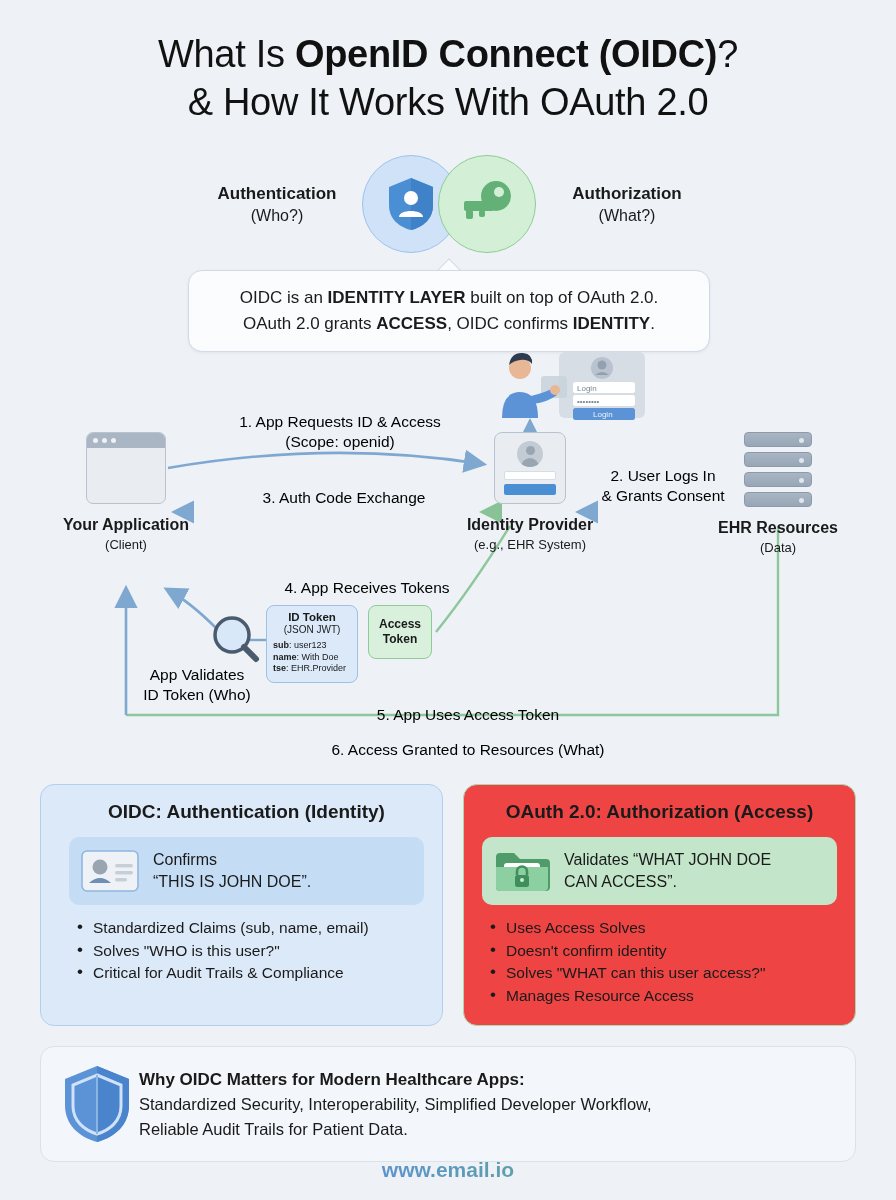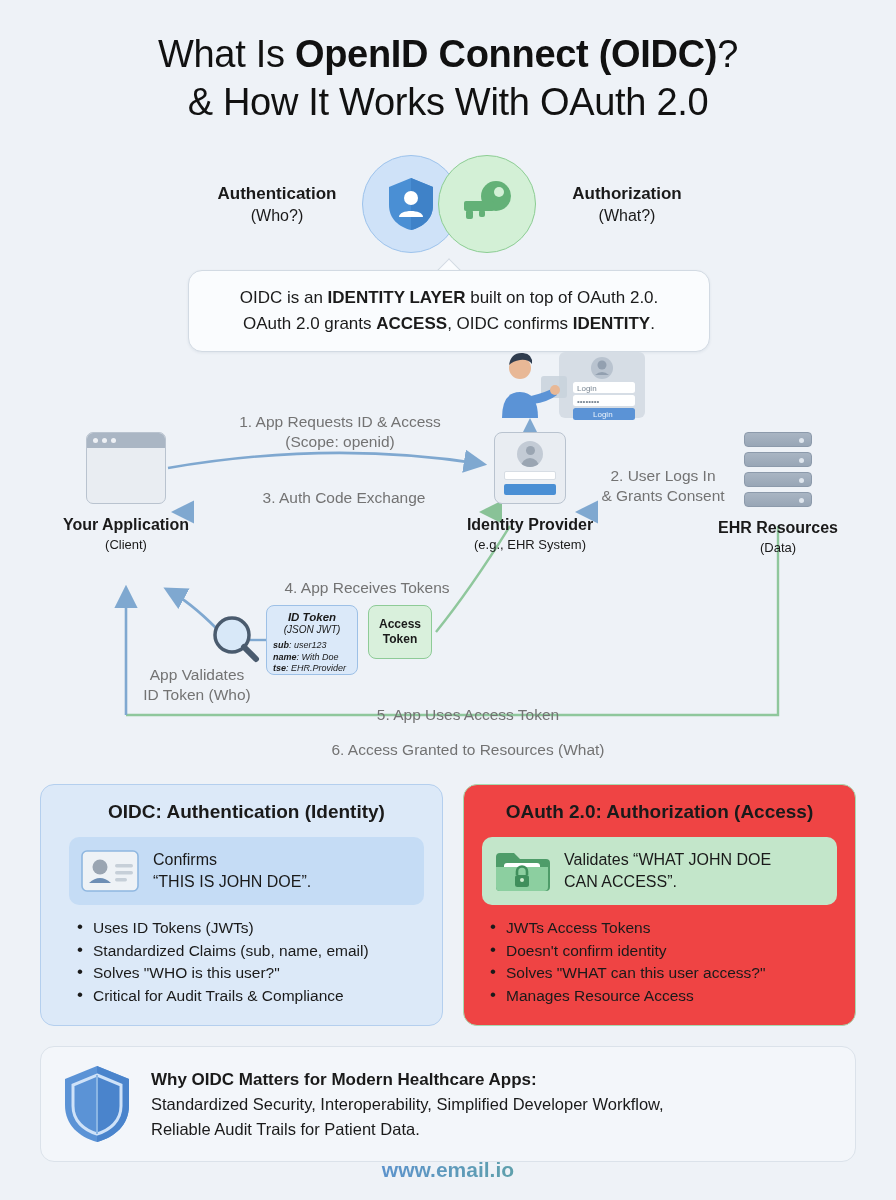--- a/index.html
+++ b/index.html
@@ -76,26 +76,26 @@
   .idp-btn { width: 52px; height: 11px; background: #4a8fd4; border-radius: 2px; }
 
   .servers { display: flex; flex-direction: column; gap: 5px; }
   .server {
     width: 68px; height: 15px; border-radius: 4px;
     background: linear-gradient(180deg,#a9b5c3,#98a6b6);
     position: relative; border: 1px solid #8c9aab;
   }
   .server::after { content:""; position:absolute; right:7px; top:4.5px; width:5px; height:5px; border-radius:50%; background:#dfe6ee; }
 
-  .flow-label { position: absolute; text-align: center; font-size: 15.5px; line-height: 20px; color: #737373; }
+  .flow-label { position: absolute; text-align: center; font-size: 15.5px; line-height: 20px; color: #000000; }
 
   .token-box { position: absolute; border-radius: 8px; }
   .token-id {
-    left: 266px; top: 265px; width: 92px; height: 70px;
-    background: #dbe9f9; border: 1.5px solid #9dc0e6; padding: 5px 6px 0 6px; font-style: italic;
+    left: 266px; top: 265px; width: 92px; height: 78px;
+    background: #dbe9f9; border: 1.5px solid #9dc0e6; padding: 5px 6px 0 6px;
   }
   .token-id .t-title { font-size: 11.5px; font-weight: bold; text-align: center; line-height: 13px; }
   .token-id .t-sub { font-size: 10px; text-align: center; line-height: 12px; }
   .token-id .t-claims { font-size: 9px; line-height: 11.5px; margin-top: 4px; }
   .token-id .t-claims b { font-weight: bold; }
   .token-acc {
     left: 368px; top: 265px; width: 64px; height: 54px;
     background: #d9f0dc; border: 1.5px solid #8ecb97;
     display: flex; align-items: center; justify-content: center;
   }
@@ -112,21 +112,21 @@
   .panel.green .panel-hi { background: #c3e6ca; }
   .panel-hi-text { font-size: 16px; line-height: 22px; }
   .panel ul { list-style: none; padding-left: 6px; }
   .panel li { font-size: 15.5px; line-height: 22.5px; position: relative; padding-left: 18px; }
   .panel li::before { content: "•"; position: absolute; left: 2px; top: -1px; font-size: 17px; }
 
   
   .why {
     position: absolute; top: 1046px; left: 40px; width: 816px;
     background: #f3f6fa; border: 1px solid #dbe2ea; border-radius: 14px;
-    padding: 16px 20px; display: flex; align-items: center; gap: 18px;
+    padding: 16px 20px; display: flex; align-items: center; gap: 6px;
   }
   .why-text .why-title { font-size: 17px; font-weight: bold; line-height: 25px; }
   .why-text .why-body { font-size: 16.5px; line-height: 25px; }
 
   
   .footer {
     position: absolute; top: 1158px; left: 0; width: 896px; text-align: center;
     font-size: 21px; font-weight: bold;
     background: linear-gradient(90deg,#5b8fd6 0%,#5b8fd6 38%,#63b17f 78%,#6cbf86 100%);
     -webkit-background-clip: text; background-clip: text; color: transparent;
@@ -327,21 +327,20 @@
           <rect x="34" y="14" width="18" height="3.4" rx="1.7" fill="#c6cfd8"></rect>
           <rect x="34" y="21" width="18" height="3.4" rx="1.7" fill="#c6cfd8"></rect>
           <rect x="34" y="28" width="12" height="3.4" rx="1.7" fill="#c6cfd8"></rect>
         </svg>
         <div class="panel-hi-text">
           <div>Confirms</div>
           <div>“THIS IS JOHN DOE”.</div>
         </div>
       </div>
       <ul>
-        <li>Uses ID Tokens (JWTs)</li>
         <li>Standardized Claims (sub, name, email)</li>
         <li>Solves "WHO is this user?"</li>
         <li>Critical for Audit Trails &amp; Compliance</li>
       </ul>
     </div>
 
     <div class="panel green">
       <div class="panel-title">OAuth 2.0: Authorization (Access)</div>
       <div class="panel-hi">
         <svg width="56" height="44" viewBox="0 0 56 44">
@@ -351,21 +350,21 @@
           <rect x="21" y="26" width="14" height="12" rx="2.5" fill="#3f8f5c"></rect>
           <path d="M23 26 v-3.5 a5 5 0 0 1 10 0 V26" fill="none" stroke="#3f8f5c" stroke-width="2.6"></path>
           <circle cx="28" cy="31" r="2" fill="#cfeccf"></circle>
         </svg>
         <div class="panel-hi-text">
           <div>Validates “WHAT JOHN DOE</div>
           <div>CAN ACCESS”.</div>
         </div>
       </div>
       <ul>
-        <li>JWTs Access Tokens</li>
+        <li>Uses Access Solves</li>
         <li>Doesn't confirm identity</li>
         <li>Solves "WHAT can this user access?"</li>
         <li>Manages Resource Access</li>
       </ul>
     </div>
   </div>
 
   <div class="why">
     <svg width="72" height="82" viewBox="0 0 72 82" style="flex:none;">
       <path d="M36 3 L68 16 V42 C68 62 54 74 36 79 C18 74 4 62 4 42 V16 Z" fill="#5b93d6"></path>

